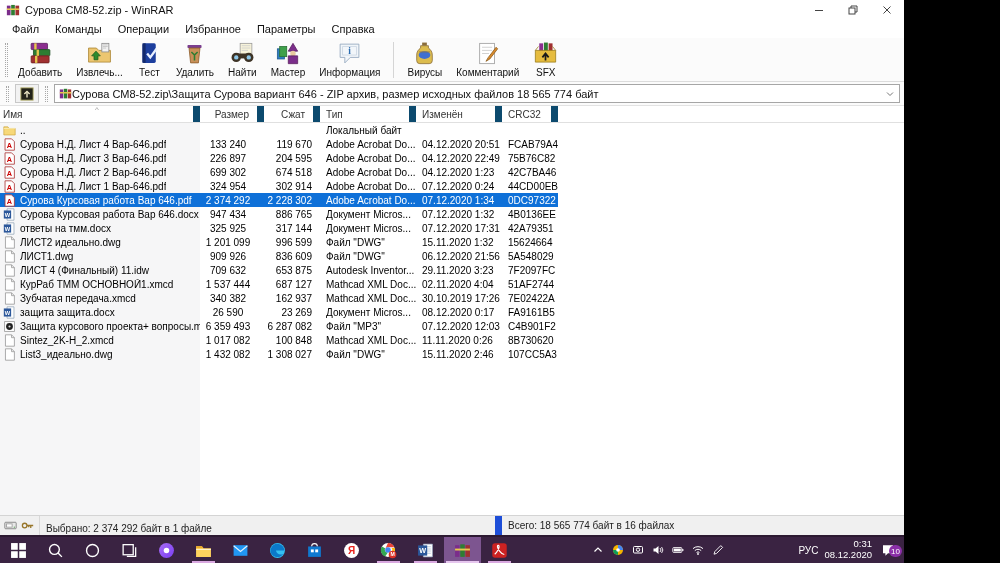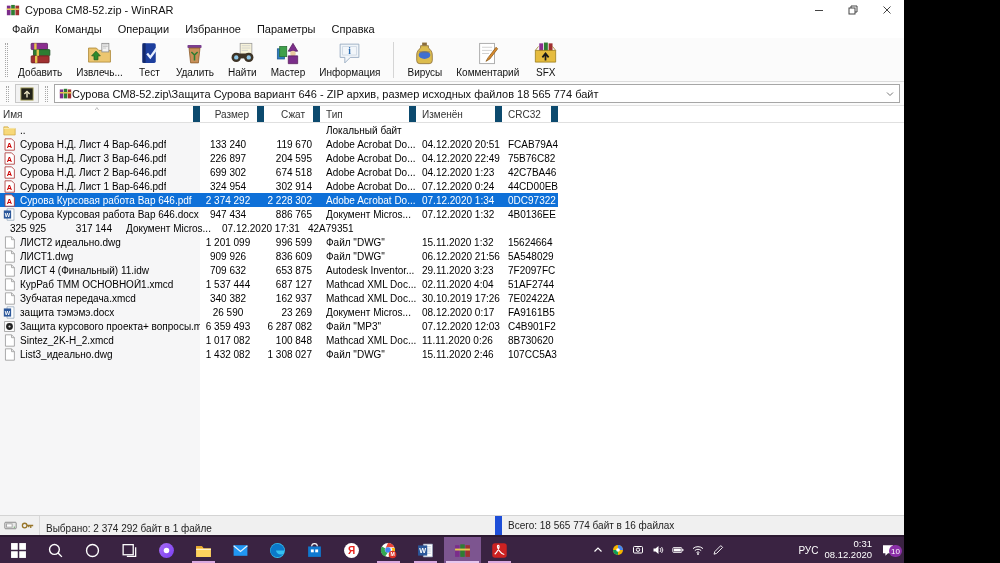--- a/index.html
+++ b/index.html
@@ -418,20 +418,30 @@
               </span>
               <span class="fname">Сурова Курсовая работа Вар 646.docx</span>
             </div>
             <div class="cell c-size right">947 434</div>
             <div class="cell c-packed right">886 765</div>
             <div class="cell c-type">Документ Micros...</div>
             <div class="cell c-mod">07.12.2020 1:32</div>
             <div class="cell c-crc">4B0136EE</div>
           </div>
           <div class="frow">
+            <div class="cell c-name">
+              <span class="ic">
+                <svg viewBox="0 0 16 16">
+                  <path d="M5 1h8.5v14H5z" fill="#fff" stroke="#9ab"></path>
+                  <rect x="1" y="3" width="9" height="10" fill="#2b579a"></rect>
+                  <text x="5.5" y="10.8" text-anchor="middle" font-size="7" font-weight="bold" fill="#fff" font-family="Liberation Sans,sans-serif">W</text>
+                </svg>
+              </span>
+              <span class="fname">ответы на тмм.docx</span>
+            </div>
             <div class="cell c-size right">325 925</div>
             <div class="cell c-packed right">317 144</div>
             <div class="cell c-type">Документ Micros...</div>
             <div class="cell c-mod">07.12.2020 17:31</div>
             <div class="cell c-crc">42A79351</div>
           </div>
           <div class="frow">
             <div class="cell c-name">
               <span class="ic">
                 <svg viewBox="0 0 16 16">
@@ -513,21 +523,21 @@
           </div>
           <div class="frow">
             <div class="cell c-name">
               <span class="ic">
                 <svg viewBox="0 0 16 16">
                   <path d="M5 1h8.5v14H5z" fill="#fff" stroke="#9ab"></path>
                   <rect x="1" y="3" width="9" height="10" fill="#2b579a"></rect>
                   <text x="5.5" y="10.8" text-anchor="middle" font-size="7" font-weight="bold" fill="#fff" font-family="Liberation Sans,sans-serif">W</text>
                 </svg>
               </span>
-              <span class="fname">защита тэмэмэ.docx</span>
+              <span class="fname">защита защита.docx</span>
             </div>
             <div class="cell c-size right">26 590</div>
             <div class="cell c-packed right">23 269</div>
             <div class="cell c-type">Документ Micros...</div>
             <div class="cell c-mod">08.12.2020 0:17</div>
             <div class="cell c-crc">FA9161B5</div>
           </div>
           <div class="frow">
             <div class="cell c-name">
               <span class="ic">

